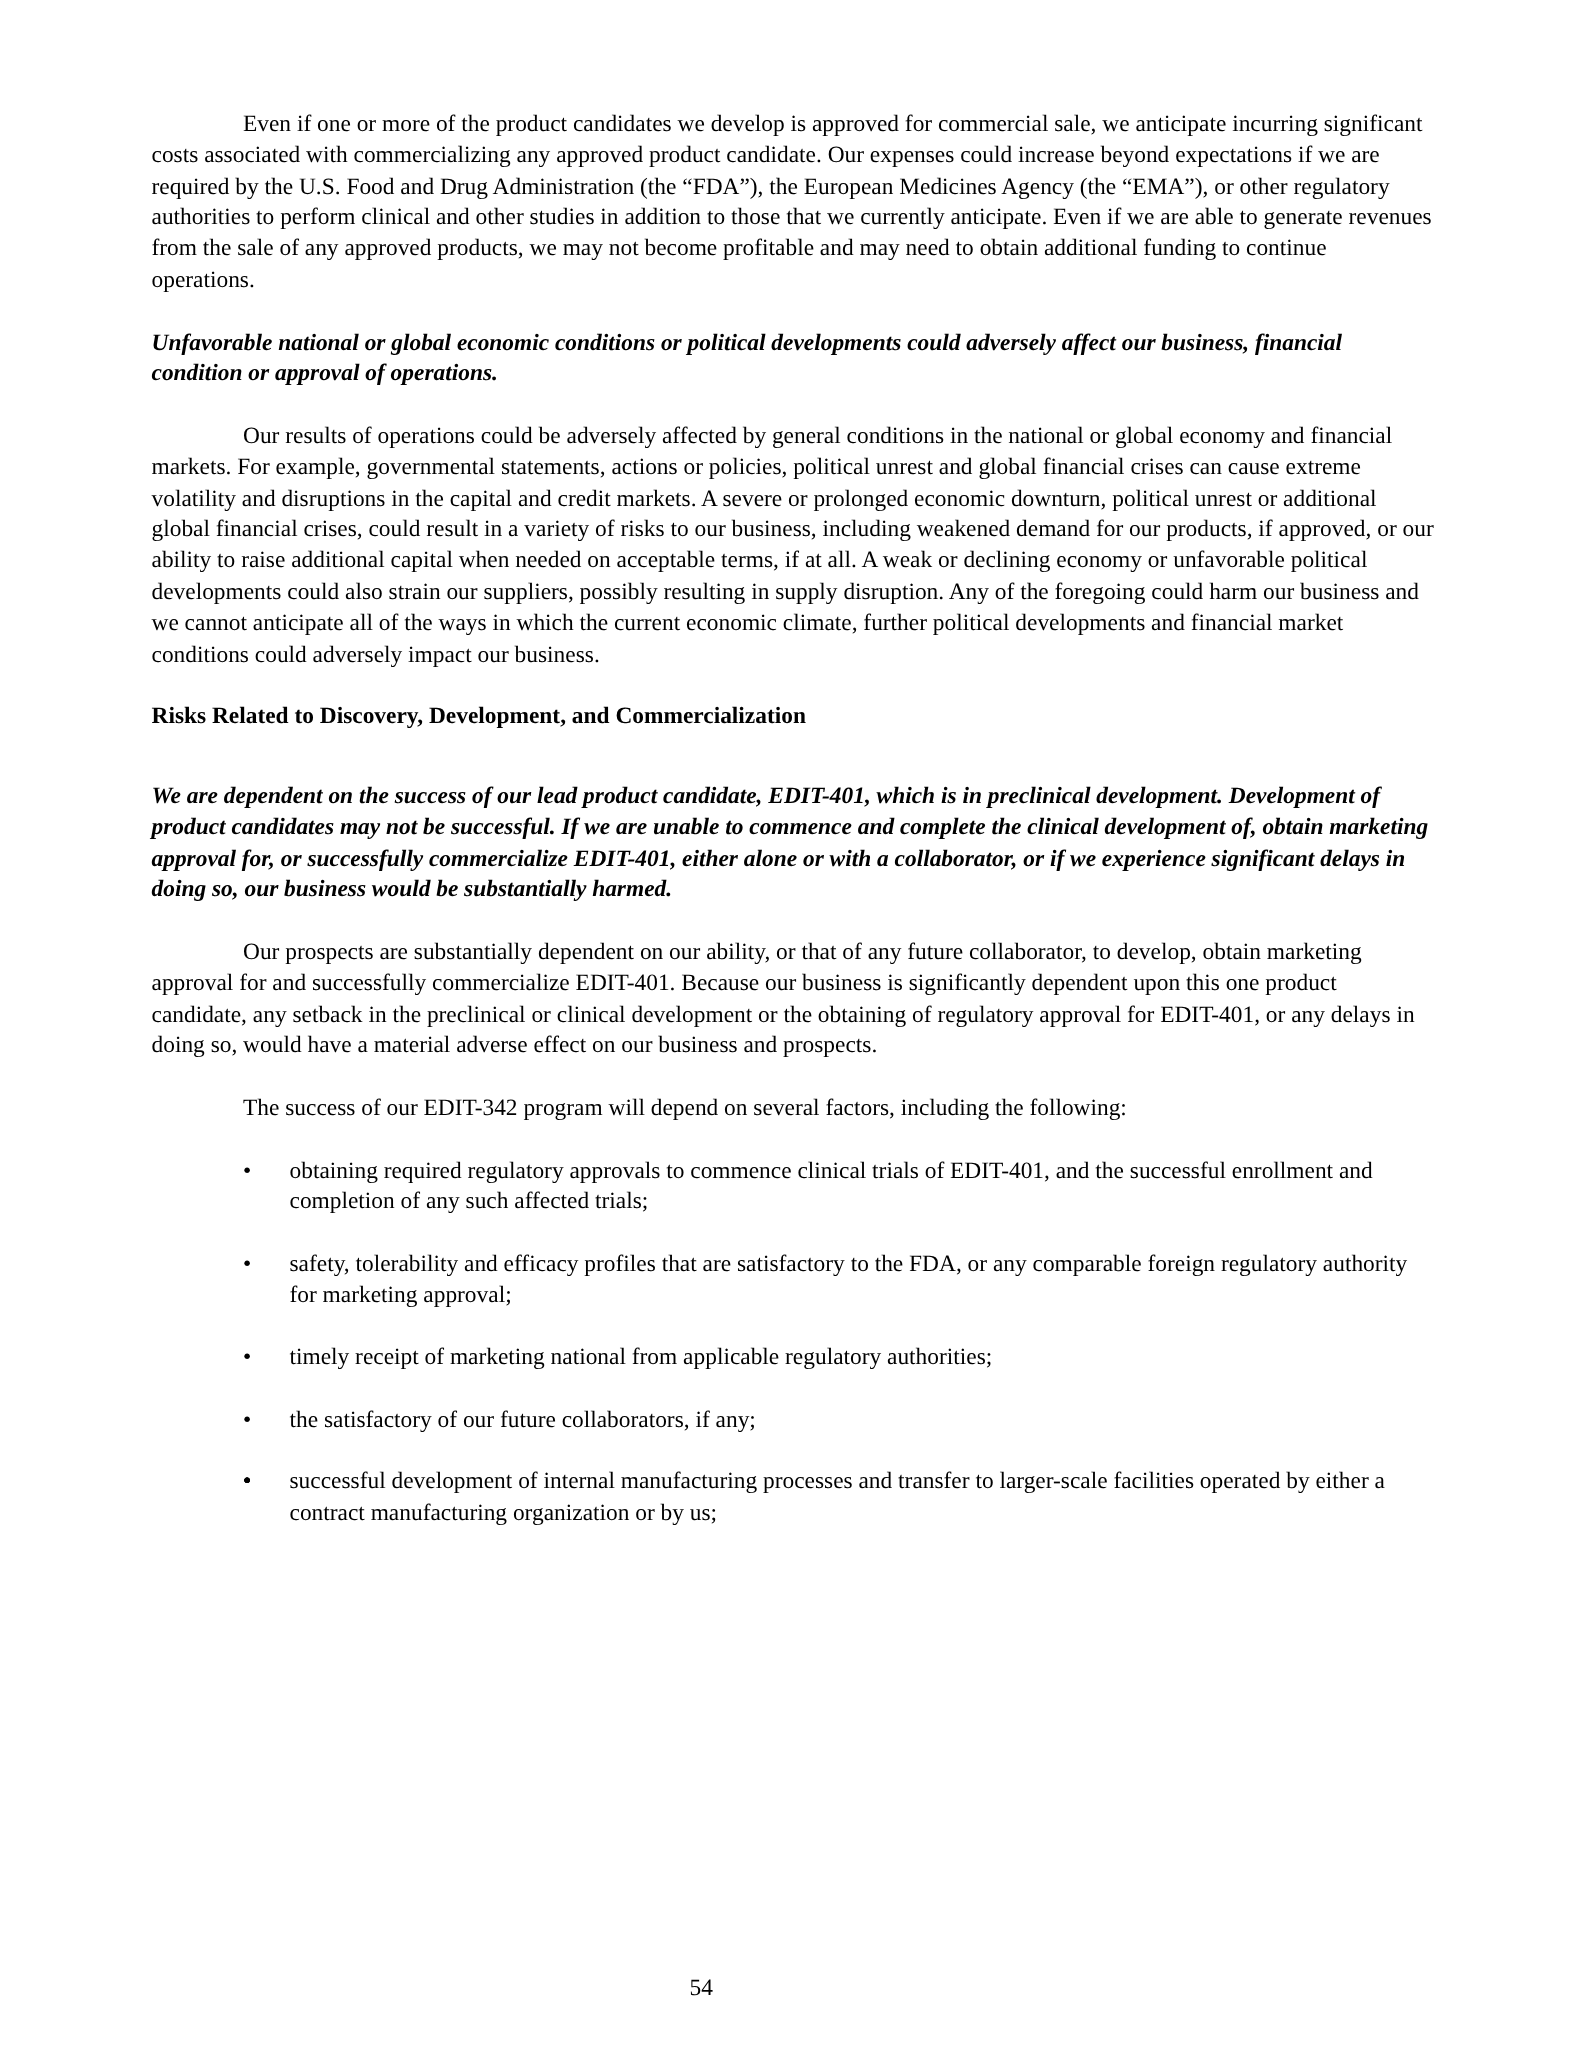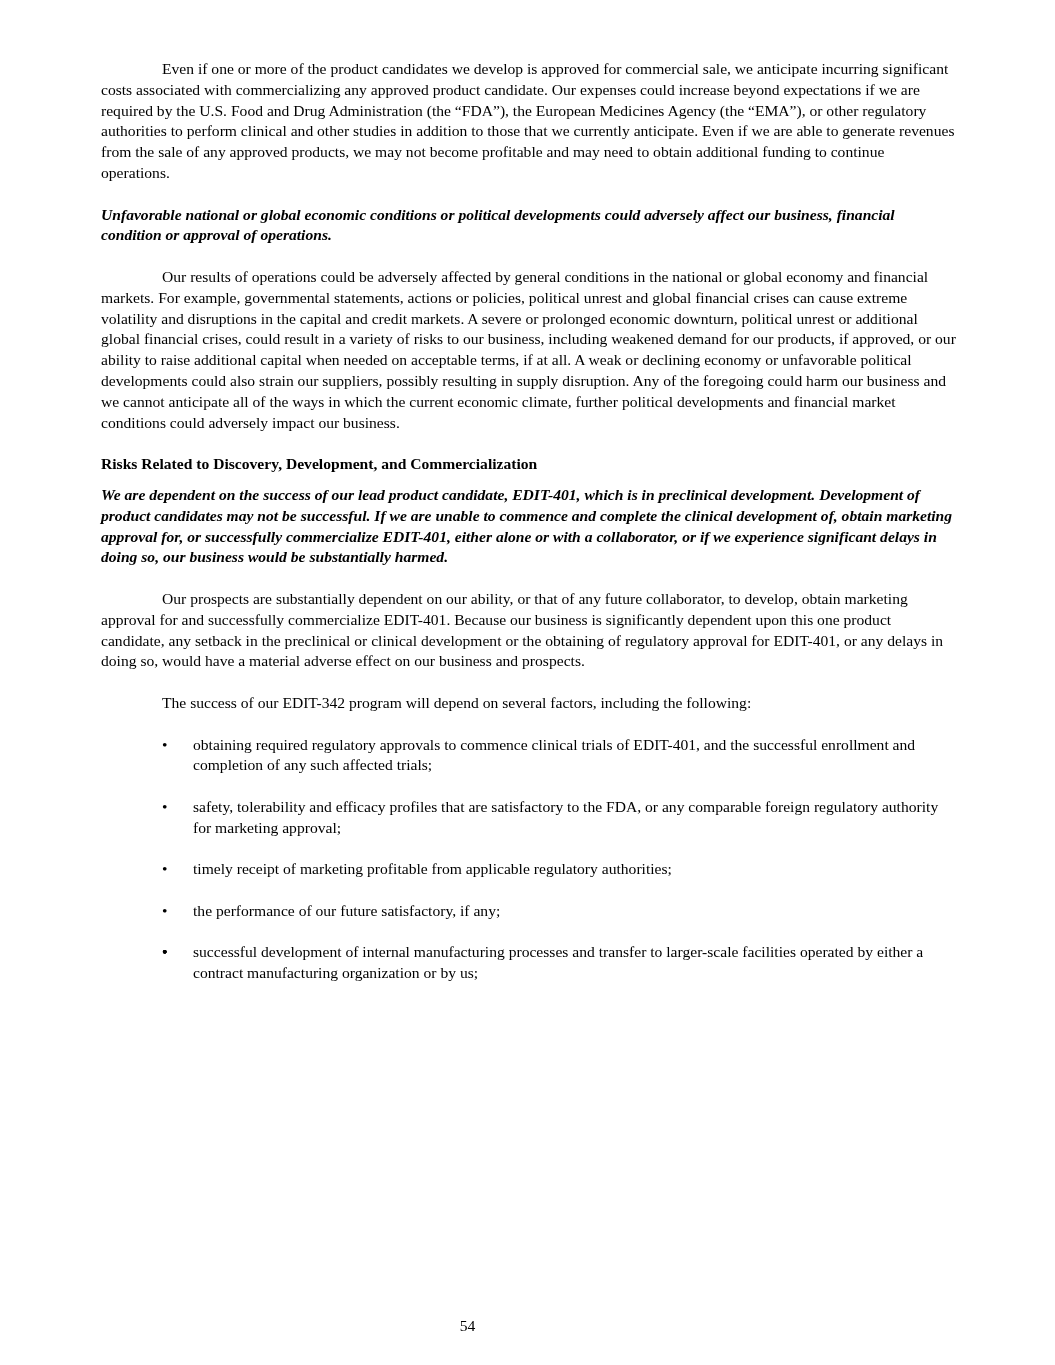--- a/index.html
+++ b/index.html
@@ -13,38 +13,38 @@
       position: relative;
       overflow: hidden;
       font-family: "Liberation Serif", "DejaVu Serif", serif;
       color: #000000;
       font-size: 15.6px;
       line-height: 20.8px;
     }
     .page {
       position: absolute;
       left: 101px;
-      top: 59px;
+      top: 73px;
       width: 855px;
     }
     p {
       margin: 0;
     }
     .para {
       text-indent: 61px;
       margin-bottom: 20.8px;
     }
     .heading-bi {
       font-weight: bold;
       font-style: italic;
       margin-bottom: 20.8px;
     }
     .heading-b {
       font-weight: bold;
-      margin-bottom: 10px;
+      margin-bottom: 32px;
     }
     ul.bullets {
       list-style: none;
       margin: 0;
       padding: 0;
     }
     ul.bullets li {
       position: relative;
       padding-left: 92px;
       margin-bottom: 20.8px;
@@ -77,22 +77,22 @@
   <p class="heading-bi">We are dependent on the success of our lead product candidate, EDIT-401, which is in preclinical development. Development of product candidates may not be successful. If we are unable to commence and complete the clinical development of, obtain marketing approval for, or successfully commercialize EDIT-401, either alone or with a collaborator, or if we experience significant delays in doing so, our business would be substantially harmed.</p>
 
 
   <p class="para">Our prospects are substantially dependent on our ability, or that of any future collaborator, to develop, obtain marketing approval for and successfully commercialize EDIT-401. Because our business is significantly dependent upon this one product candidate, any setback in the preclinical or clinical development or the obtaining of regulatory approval for EDIT-401, or any delays in doing so, would have a material adverse effect on our business and prospects.</p>
 
   <p class="para">The success of our EDIT-342 program will depend on several factors, including the following:</p>
 
   <ul class="bullets">
     <li><span class="bullet">•</span><span>obtaining required regulatory approvals to commence clinical trials of EDIT-401, and the successful enrollment and completion of any such affected trials;</span></li>
     <li><span class="bullet">•</span><span>safety, tolerability and efficacy profiles that are satisfactory to the FDA, or any comparable foreign regulatory authority for marketing approval;</span></li>
-    <li><span class="bullet">•</span><span>timely receipt of marketing profitable from applicable regulatory authorities;</span></li>
-    <li><span class="bullet">•</span><span>the performance of our future satisfactory, if any;</span></li>
+    <li><span class="bullet">•</span><span>timely receipt of marketing national from applicable regulatory authorities;</span></li>
+    <li><span class="bullet">•</span><span>the satisfactory of our future collaborators, if any;</span></li>
     <li><span class="bullet">•</span></li>
     <li><span class="bullet">•</span></li>
     <li><span class="bullet">•</span></li>
     <li><span class="bullet">•</span><span>successful development of internal manufacturing processes and transfer to larger-scale facilities operated by either a contract manufacturing organization or by us;</span></li>
   </ul>
 </div>
 
 <div class="page-number">54</div>
 
 </body></html>

